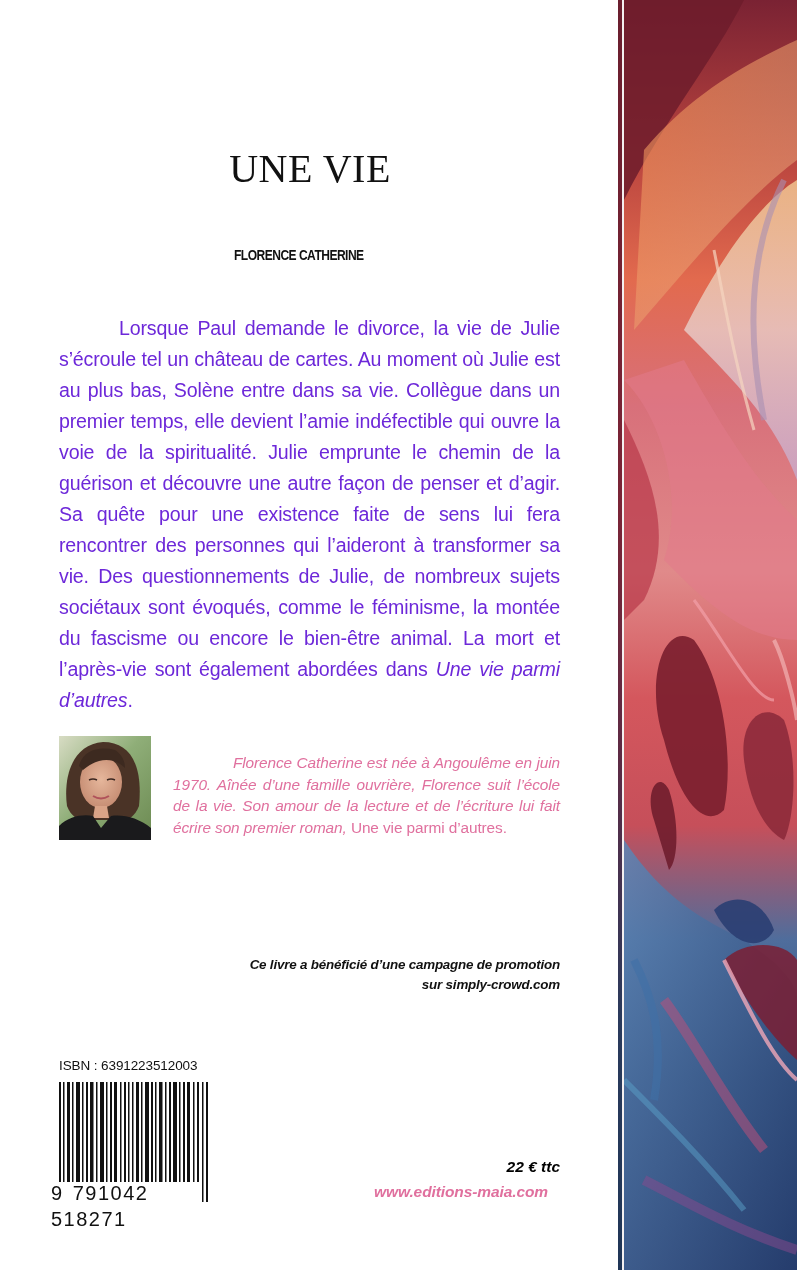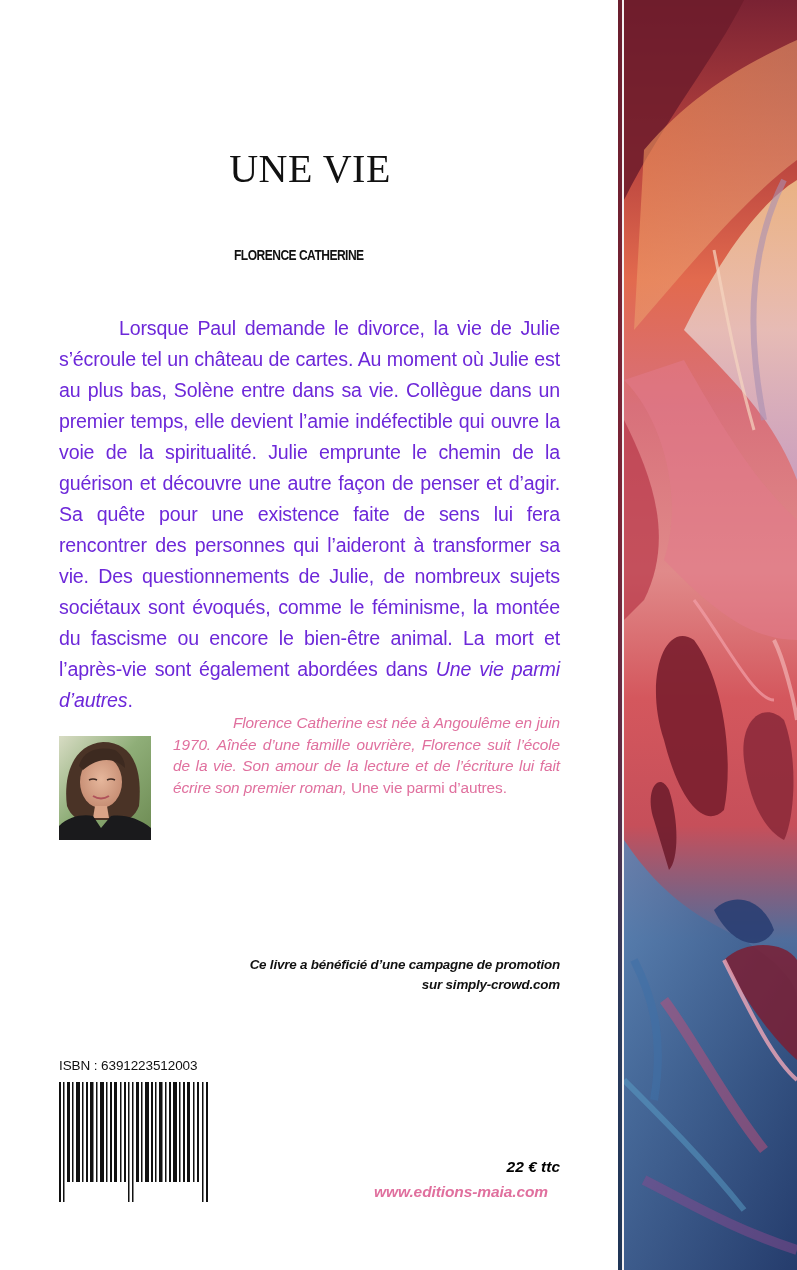--- a/index.html
+++ b/index.html
@@ -17,21 +17,21 @@
             transform: scaleX(0.86); transform-origin: left center; line-height: 20px; }
 
   .blurb { position: absolute; left: 59px; top: 313px; width: 501px;
            font-family: "Liberation Sans", "DejaVu Sans", sans-serif; font-size: 19.6px;
            line-height: 31px; color: #6d28d9; text-align: justify; text-indent: 60px;
            letter-spacing: -0.15px; margin: 0; }
   .blurb i { font-style: italic; }
 
   .photo { position: absolute; left: 59px; top: 736px; width: 92px; height: 104px; overflow: hidden;
            background: linear-gradient(135deg, #cfd6b8 0%, #9fb48a 35%, #6f8c5a 70%, #8a9a6a 100%); }
-  .bio { position: absolute; left: 173px; top: 712px; width: 387px;
+  .bio { position: absolute; left: 173px; top: 752px; width: 387px;
          font-family: "Liberation Sans", "DejaVu Sans", sans-serif; font-style: italic;
          font-size: 15.4px; line-height: 21.6px; color: #e0709e; text-align: justify;
          text-indent: 60px; margin: 0; letter-spacing: -0.1px; }
   .bio .up { font-style: normal; }
 
   .promo { position: absolute; right: 237px; top: 955px; text-align: right;
            font-family: "Liberation Sans", "DejaVu Sans", sans-serif; font-style: italic; font-weight: bold;
            font-size: 13.4px; line-height: 20px; color: #111; letter-spacing: -0.2px; }
 
   .isbn-label { position: absolute; left: 59px; top: 1057px; font-family: "Liberation Sans", sans-serif;
@@ -125,20 +125,25 @@
       <rect x="116" y="0" width="4" height="100"></rect>
         <rect x="122" y="0" width="1.5" height="100"></rect>
       <rect x="126" y="0" width="2" height="100"></rect>
         <rect x="130" y="0" width="3" height="100"></rect>
       <rect x="136" y="0" width="1.5" height="100"></rect>
         <rect x="140" y="0" width="2" height="100"></rect>
       <rect x="145" y="0" width="1.5" height="120"></rect>
         <rect x="149" y="0" width="2" height="120"></rect>
     </g>
   </svg>
+  <div class="barcode-digits">
+    <span>9</span>
+    <span>791042</span>
+    <span>518271</span>
+  </div>
 
   <div class="price">22 € ttc</div>
   <div class="website">www.editions-maia.com</div>
 
   <div class="spine-line"></div>
   <div class="spine-gap"></div>
 
   <div class="painting">
     <svg width="173" height="1270" viewBox="0 0 173 1270" preserveAspectRatio="none">
       <defs>

